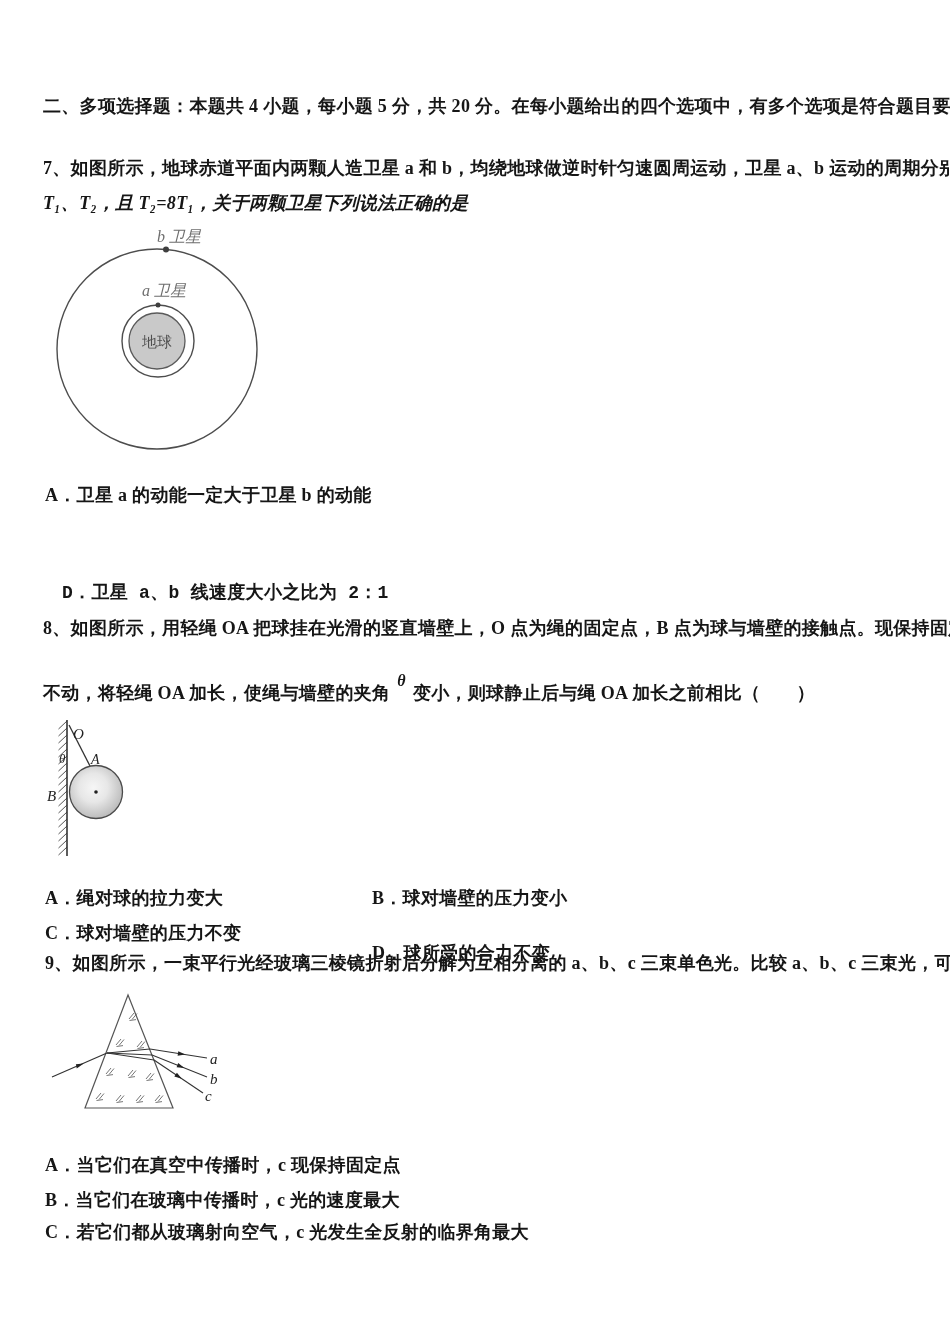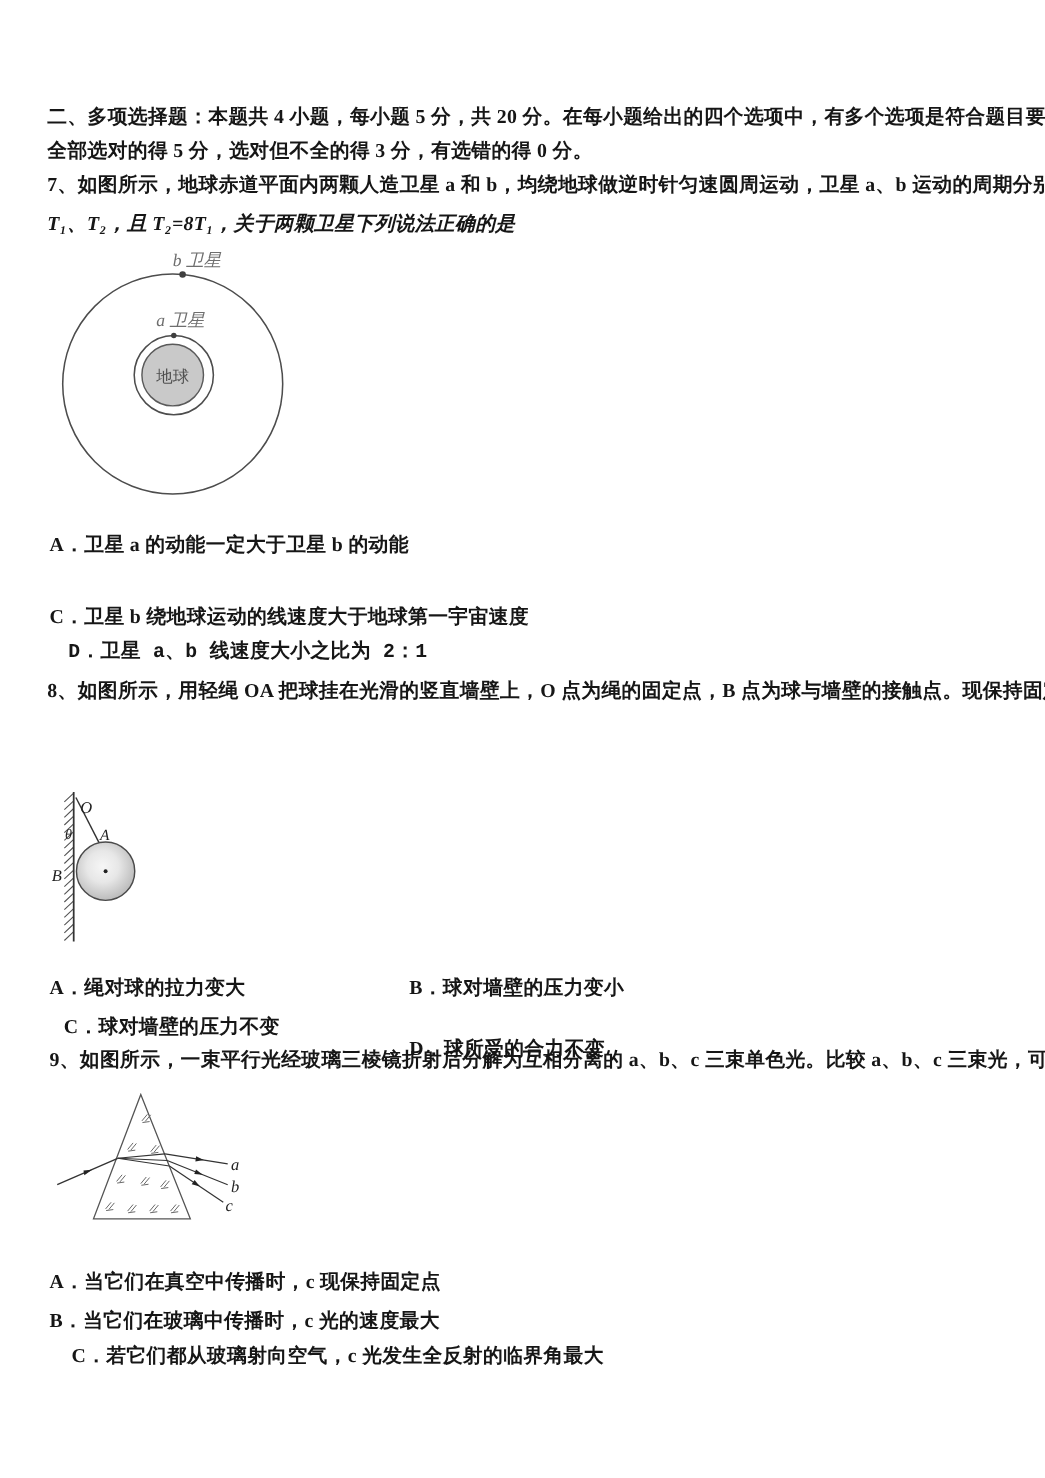--- a/index.html
+++ b/index.html
@@ -21,41 +21,42 @@
   .fig { position:absolute; }
   svg text { font-family:"Liberation Serif","DejaVu Serif",serif; }
   .fig-label-italic { font-style:italic; }
 </style>
 </head>
 <body>
 
 <div class="page">
 
   <div class="line" style="left:43px; top:93px;">二、多项选择题：本题共 4 小题，每小题 5 分，共 20 分。在每小题给出的四个选项中，有多个选项是符合题目要求的。</div>
-  <div class="line" style="left:43px; top:124px;">全部选对的得 5 分，选对但不全的得 3 分，有选错的得 0 分。</div>
 
   <div class="line" style="left:43px; top:155px;">7、如图所示，地球赤道平面内两颗人造卫星 a 和 b，均绕地球做逆时针匀速圆周运动，卫星 a、b 运动的周期分别为</div>
   <div class="line" style="left:43px; top:190px;font-style:italic;">T₁、T₂，且 T₂=8T₁，关于两颗卫星下列说法正确的是</div>
 
   <svg class="fig" style="left:50px; top:222px;" width="215" height="240" viewBox="0 0 215 240">
     <circle cx="107" cy="127" r="100" fill="none" stroke="#4d4d4d" stroke-width="1.4"></circle>
     <circle cx="108" cy="119" r="36" fill="none" stroke="#4d4d4d" stroke-width="1.4"></circle>
     <circle cx="107" cy="119" r="28" fill="#c9c9c9" stroke="#5a5a5a" stroke-width="1.3"></circle>
     <circle cx="116" cy="27.5" r="3" fill="#3f3f3f"></circle>
     <circle cx="108" cy="83" r="2.5" fill="#3f3f3f"></circle>
     <text x="107" y="20" font-size="16" fill="#6e6e6e" class="fig-label-italic">b 卫星</text>
     <text x="92" y="74" font-size="16" fill="#6e6e6e" class="fig-label-italic">a 卫星</text>
     <text x="107" y="125" font-size="15" fill="#4f4f4f" text-anchor="middle">地球</text>
   </svg>
 
   <div class="line opt" style="left:45px; top:482px;text-align:center;">A．卫星 a 的动能一定大于卫星 b 的动能</div>
-  <div class="line opt" style="left:45px; top:547px;">C．卫星 b 绕地球运动的线速度大于地球第一宇宙速度</div>
   <div class="line opt" style="left:62px; top:580px;font-family:Liberation Mono, monospace;">D．卫星 a、b 线速度大小之比为 2：1</div>
 
   <div class="line" style="left:43px; top:615px;">8、如图所示，用轻绳 OA 把球挂在光滑的竖直墙壁上，O 点为绳的固定点，B 点为球与墙壁的接触点。现保持固定点 O</div>
+  <div class="line" style="left:43px; top:680px;">
+    <span>不动，将轻绳 OA 加长，使绳与墙壁的夹角</span><span class="theta-raised">θ</span><span>变小，则球静止后与绳 OA 加长之前相比（　　）</span>
+  </div>
 
   <svg class="fig" style="left:40px; top:718px;" width="135" height="150" viewBox="0 0 135 150">
     <defs>
       <radialGradient id="ballg" cx="45%" cy="42%" r="68%">
         <stop offset="0%" stop-color="#f6f6f6"></stop>
         <stop offset="40%" stop-color="#e7e7e7"></stop>
         <stop offset="85%" stop-color="#bcbcbc"></stop>
         <stop offset="100%" stop-color="#aaaaaa"></stop>
       </radialGradient>
     </defs>
@@ -65,21 +66,21 @@
     <circle cx="56" cy="74" r="26.5" fill="url(#ballg)" stroke="#4a4a4a" stroke-width="1.3"></circle>
     <circle cx="56" cy="74" r="1.8" fill="#222222"></circle>
     <text x="33" y="21" font-size="15" fill="#222222" class="fig-label-italic">O</text>
     <text x="19" y="45" font-size="13" fill="#222222" class="fig-label-italic">θ</text>
     <text x="51" y="46" font-size="14" fill="#222222" class="fig-label-italic">A</text>
     <text x="7" y="83" font-size="15" fill="#222222" class="fig-label-italic">B</text>
   </svg>
 
   <div class="line opt" style="left:45px; top:885px;text-align:right;">A．绳对球的拉力变大</div>
   <div class="line opt" style="left:372px; top:885px;">B．球对墙壁的压力变小</div>
-  <div class="line opt" style="left:45px; top:920px;margin-left:13px;">C．球对墙壁的压力不变</div>
+  <div class="line opt" style="left:45px; top:920px;">C．球对墙壁的压力不变</div>
   <div class="line opt" style="left:372px; top:920px;margin-top:20px;">D．球所受的合力不变</div>
 
   <div class="line" style="left:45px; top:950px;">9、如图所示，一束平行光经玻璃三棱镜折射后分解为互相分离的 a、b、c 三束单色光。比较 a、b、c 三束光，可知（）</div>
 
   <svg class="fig" style="left:40px; top:985px;" width="200" height="135" viewBox="0 0 200 135">
     <defs>
       <g id="ph">
         <path d="M0,6 L5,0 M3,6.5 L8,0.5 M0.5,7.5 L7,6.6" stroke="#666666" stroke-width="0.9" fill="none"></path>
       </g>
     </defs>
@@ -105,15 +106,15 @@
     <polygon points="144.3,82.9 136.6,82.3 138.2,78.1" fill="#222222"></polygon>
     <line x1="114" y1="75" x2="163" y2="108" stroke="#333333" stroke-width="1.1"></line>
     <polygon points="141.8,93.7 134.3,91.5 136.9,87.7" fill="#222222"></polygon>
     <text x="170" y="79" font-size="15" fill="#222222" class="fig-label-italic">a</text>
     <text x="170" y="99" font-size="15" fill="#222222" class="fig-label-italic">b</text>
     <text x="165" y="116" font-size="15" fill="#222222" class="fig-label-italic">c</text>
   </svg>
 
   <div class="line opt" style="left:45px; top:1152px;">A．当它们在真空中传播时，c 现保持固定点</div>
   <div class="line opt" style="left:45px; top:1187px;">B．当它们在玻璃中传播时，c 光的速度最大</div>
-  <div class="line opt" style="left:45px; top:1219px;margin-left:20px;">C．若它们都从玻璃射向空气，c 光发生全反射的临界角最大</div>
+  <div class="line opt" style="left:45px; top:1219px;">C．若它们都从玻璃射向空气，c 光发生全反射的临界角最大</div>
 
 </div>
 
 </body></html>

